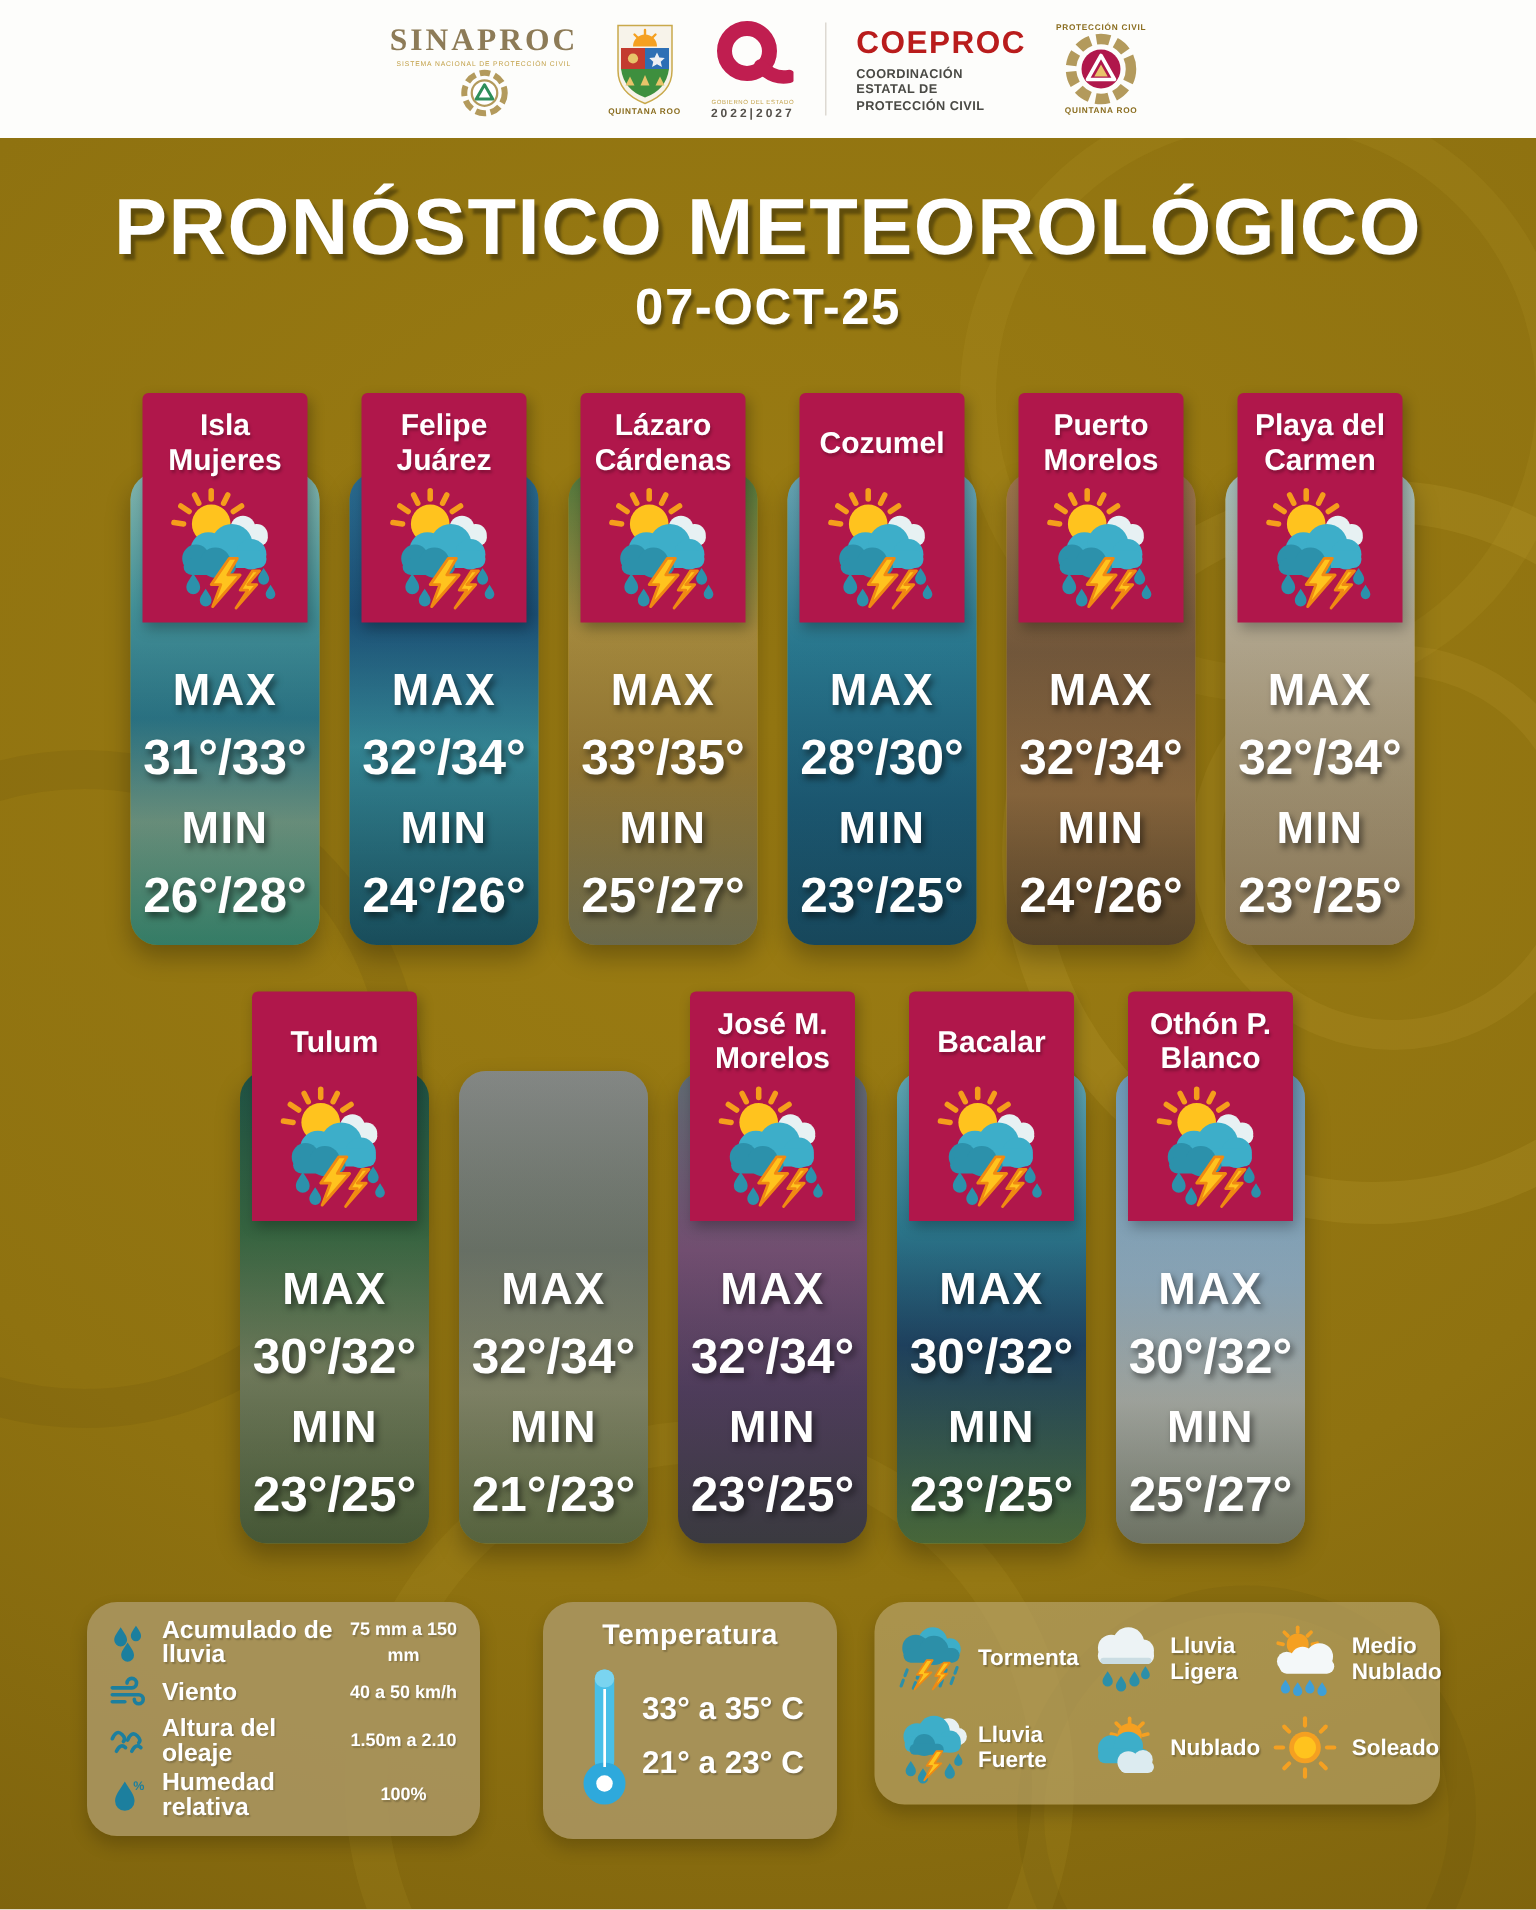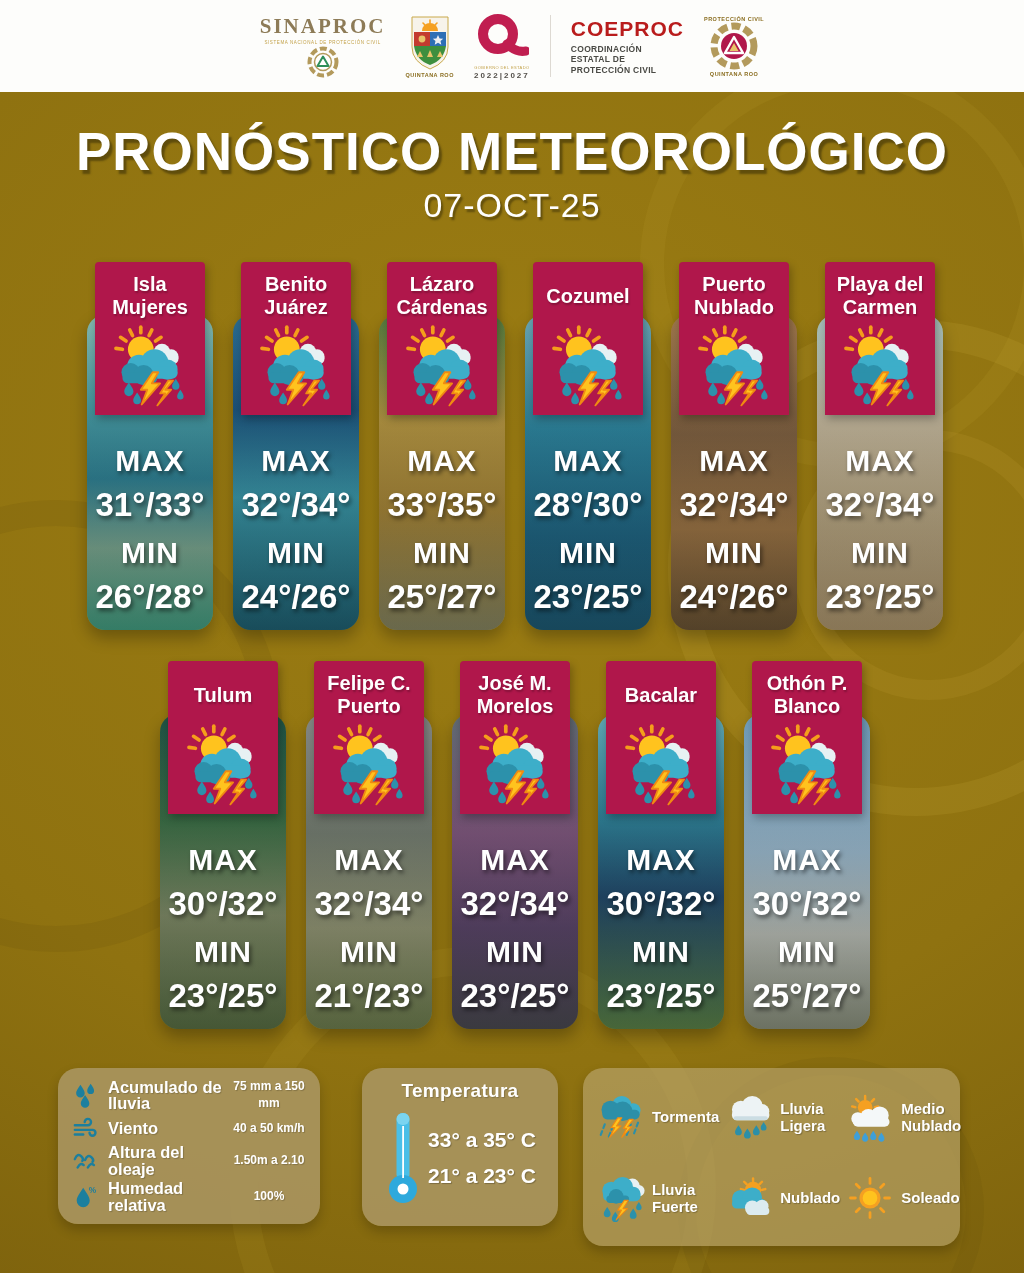--- a/index.html
+++ b/index.html
@@ -26,21 +26,21 @@
   #q-years{font-size:8px;font-weight:bold;color:#54504a;letter-spacing:2px;margin-top:1px;}
   #q-small{font-size:4px;color:#c3a24a;letter-spacing:.4px;margin-top:2px;}
   .hdivider{width:1px;height:62px;background:#ddd9d2;}
   #coeproc-title{font-size:21px;font-weight:800;color:#b91c1c;letter-spacing:1px;}
   #coeproc-sub{width:112px;font-size:8.5px;font-weight:bold;color:#4a4a45;line-height:10.5px;letter-spacing:.3px;margin-top:3px;}
 
   
   #title-area{position:absolute;top:122px;left:0;width:100%;text-align:center;color:#fff;z-index:2;}
   #main-title{font-size:53px;font-weight:800;letter-spacing:1px;line-height:60px;margin:0;
     text-shadow:3px 4px 2px rgba(62,50,8,.6);}
-  #date-line{font-size:34px;font-weight:400;letter-spacing:1px;margin-top:4px;
+  #date-line{font-size:34px;font-weight:700;letter-spacing:1px;margin-top:4px;
     text-shadow:2px 3px 2px rgba(62,50,8,.6);}
 
   
   .cards-row{position:absolute;left:3px;width:100%;display:flex;justify-content:center;gap:20px;z-index:3;}
   #row1{top:262px;}
   #row2{top:661px;}
   .card{position:relative;width:126px;height:368px;}
   .photo{position:absolute;top:53px;left:0;width:126px;height:315px;border-radius:18px;overflow:hidden;
     box-shadow:0 8px 16px rgba(0,0,0,.28);}
   .photo::after{content:"";position:absolute;inset:0;
@@ -79,21 +79,21 @@
   .stat-label{font-size:16.5px;font-weight:bold;line-height:16.5px;text-shadow:1px 1px 1px rgba(0,0,0,.2);}
   .stat-value{font-size:12px;font-weight:bold;text-align:center;line-height:17px;text-shadow:1px 1px 1px rgba(0,0,0,.2);}
 
   #temp-panel{left:362px;top:1068px;width:196px;height:158px;padding:12px 22px;box-sizing:border-box;}
   #temp-title{font-size:19px;font-weight:bold;text-align:center;letter-spacing:.3px;text-shadow:1px 1px 1px rgba(0,0,0,.2);}
   #temp-content{display:flex;align-items:center;justify-content:center;gap:8px;margin-top:8px;}
   #thermo{width:36px;height:96px;flex:0 0 auto;}
   .temp-vals{display:flex;flex-direction:column;gap:12px;}
   .temp-val{font-size:21px;font-weight:800;text-shadow:1px 1px 1px rgba(0,0,0,.25);white-space:nowrap;}
 
-  #legend-panel{left:583px;top:1068px;width:377px;height:178px;background:rgba(188,168,114,.62);
+  #legend-panel{left:583px;top:1068px;width:377px;height:135px;background:rgba(188,168,114,.62);
     padding:10px 12px;box-sizing:border-box;display:grid;grid-template-columns:1fr 1.05fr 1fr;
     grid-template-rows:1fr 1fr;row-gap:4px;column-gap:4px;align-items:center;}
   .legend-item{display:flex;align-items:center;gap:5px;}
   .legend-icon{width:52px;height:50px;flex:0 0 auto;}
   .legend-label{font-size:15px;font-weight:bold;line-height:17px;text-shadow:1px 1px 1px rgba(0,0,0,.25);}
 </style>
 </head>
 <body>
 
 <svg width="0" height="0" style="position:absolute" aria-hidden="true">
@@ -403,21 +403,21 @@
         <div class="t-label">MAX</div>
         <div class="t-val">31°/33°</div>
         <div class="t-label">MIN</div>
         <div class="t-val">26°/28°</div>
       </div>
     </div>
 
     <div class="card">
       <div class="photo photo-1"></div>
       <div class="label-box">
-        <div class="city-name">Benito Juárez</div>
+        <div class="city-name">Felipe Juárez</div>
         <svg class="card-icon">
             <use href="#sym-storm"></use>
           </svg>
       </div>
       <div class="temps">
         <div class="t-label">MAX</div>
         <div class="t-val">32°/34°</div>
         <div class="t-label">MIN</div>
         <div class="t-val">24°/26°</div>
       </div>
@@ -451,21 +451,21 @@
         <div class="t-label">MAX</div>
         <div class="t-val">28°/30°</div>
         <div class="t-label">MIN</div>
         <div class="t-val">23°/25°</div>
       </div>
     </div>
 
     <div class="card">
       <div class="photo photo-4"></div>
       <div class="label-box">
-        <div class="city-name">Puerto Nublado</div>
+        <div class="city-name">Puerto Morelos</div>
         <svg class="card-icon">
             <use href="#sym-storm"></use>
           </svg>
       </div>
       <div class="temps">
         <div class="t-label">MAX</div>
         <div class="t-val">32°/34°</div>
         <div class="t-label">MIN</div>
         <div class="t-val">24°/26°</div>
       </div>
@@ -501,26 +501,20 @@
       <div class="temps">
         <div class="t-label">MAX</div>
         <div class="t-val">30°/32°</div>
         <div class="t-label">MIN</div>
         <div class="t-val">23°/25°</div>
       </div>
     </div>
 
     <div class="card">
       <div class="photo photo-7"></div>
-      <div class="label-box">
-        <div class="city-name">Felipe C. Puerto</div>
-        <svg class="card-icon">
-            <use href="#sym-storm"></use>
-          </svg>
-      </div>
       <div class="temps">
         <div class="t-label">MAX</div>
         <div class="t-val">32°/34°</div>
         <div class="t-label">MIN</div>
         <div class="t-val">21°/23°</div>
       </div>
     </div>
 
     <div class="card">
       <div class="photo photo-8"></div>

